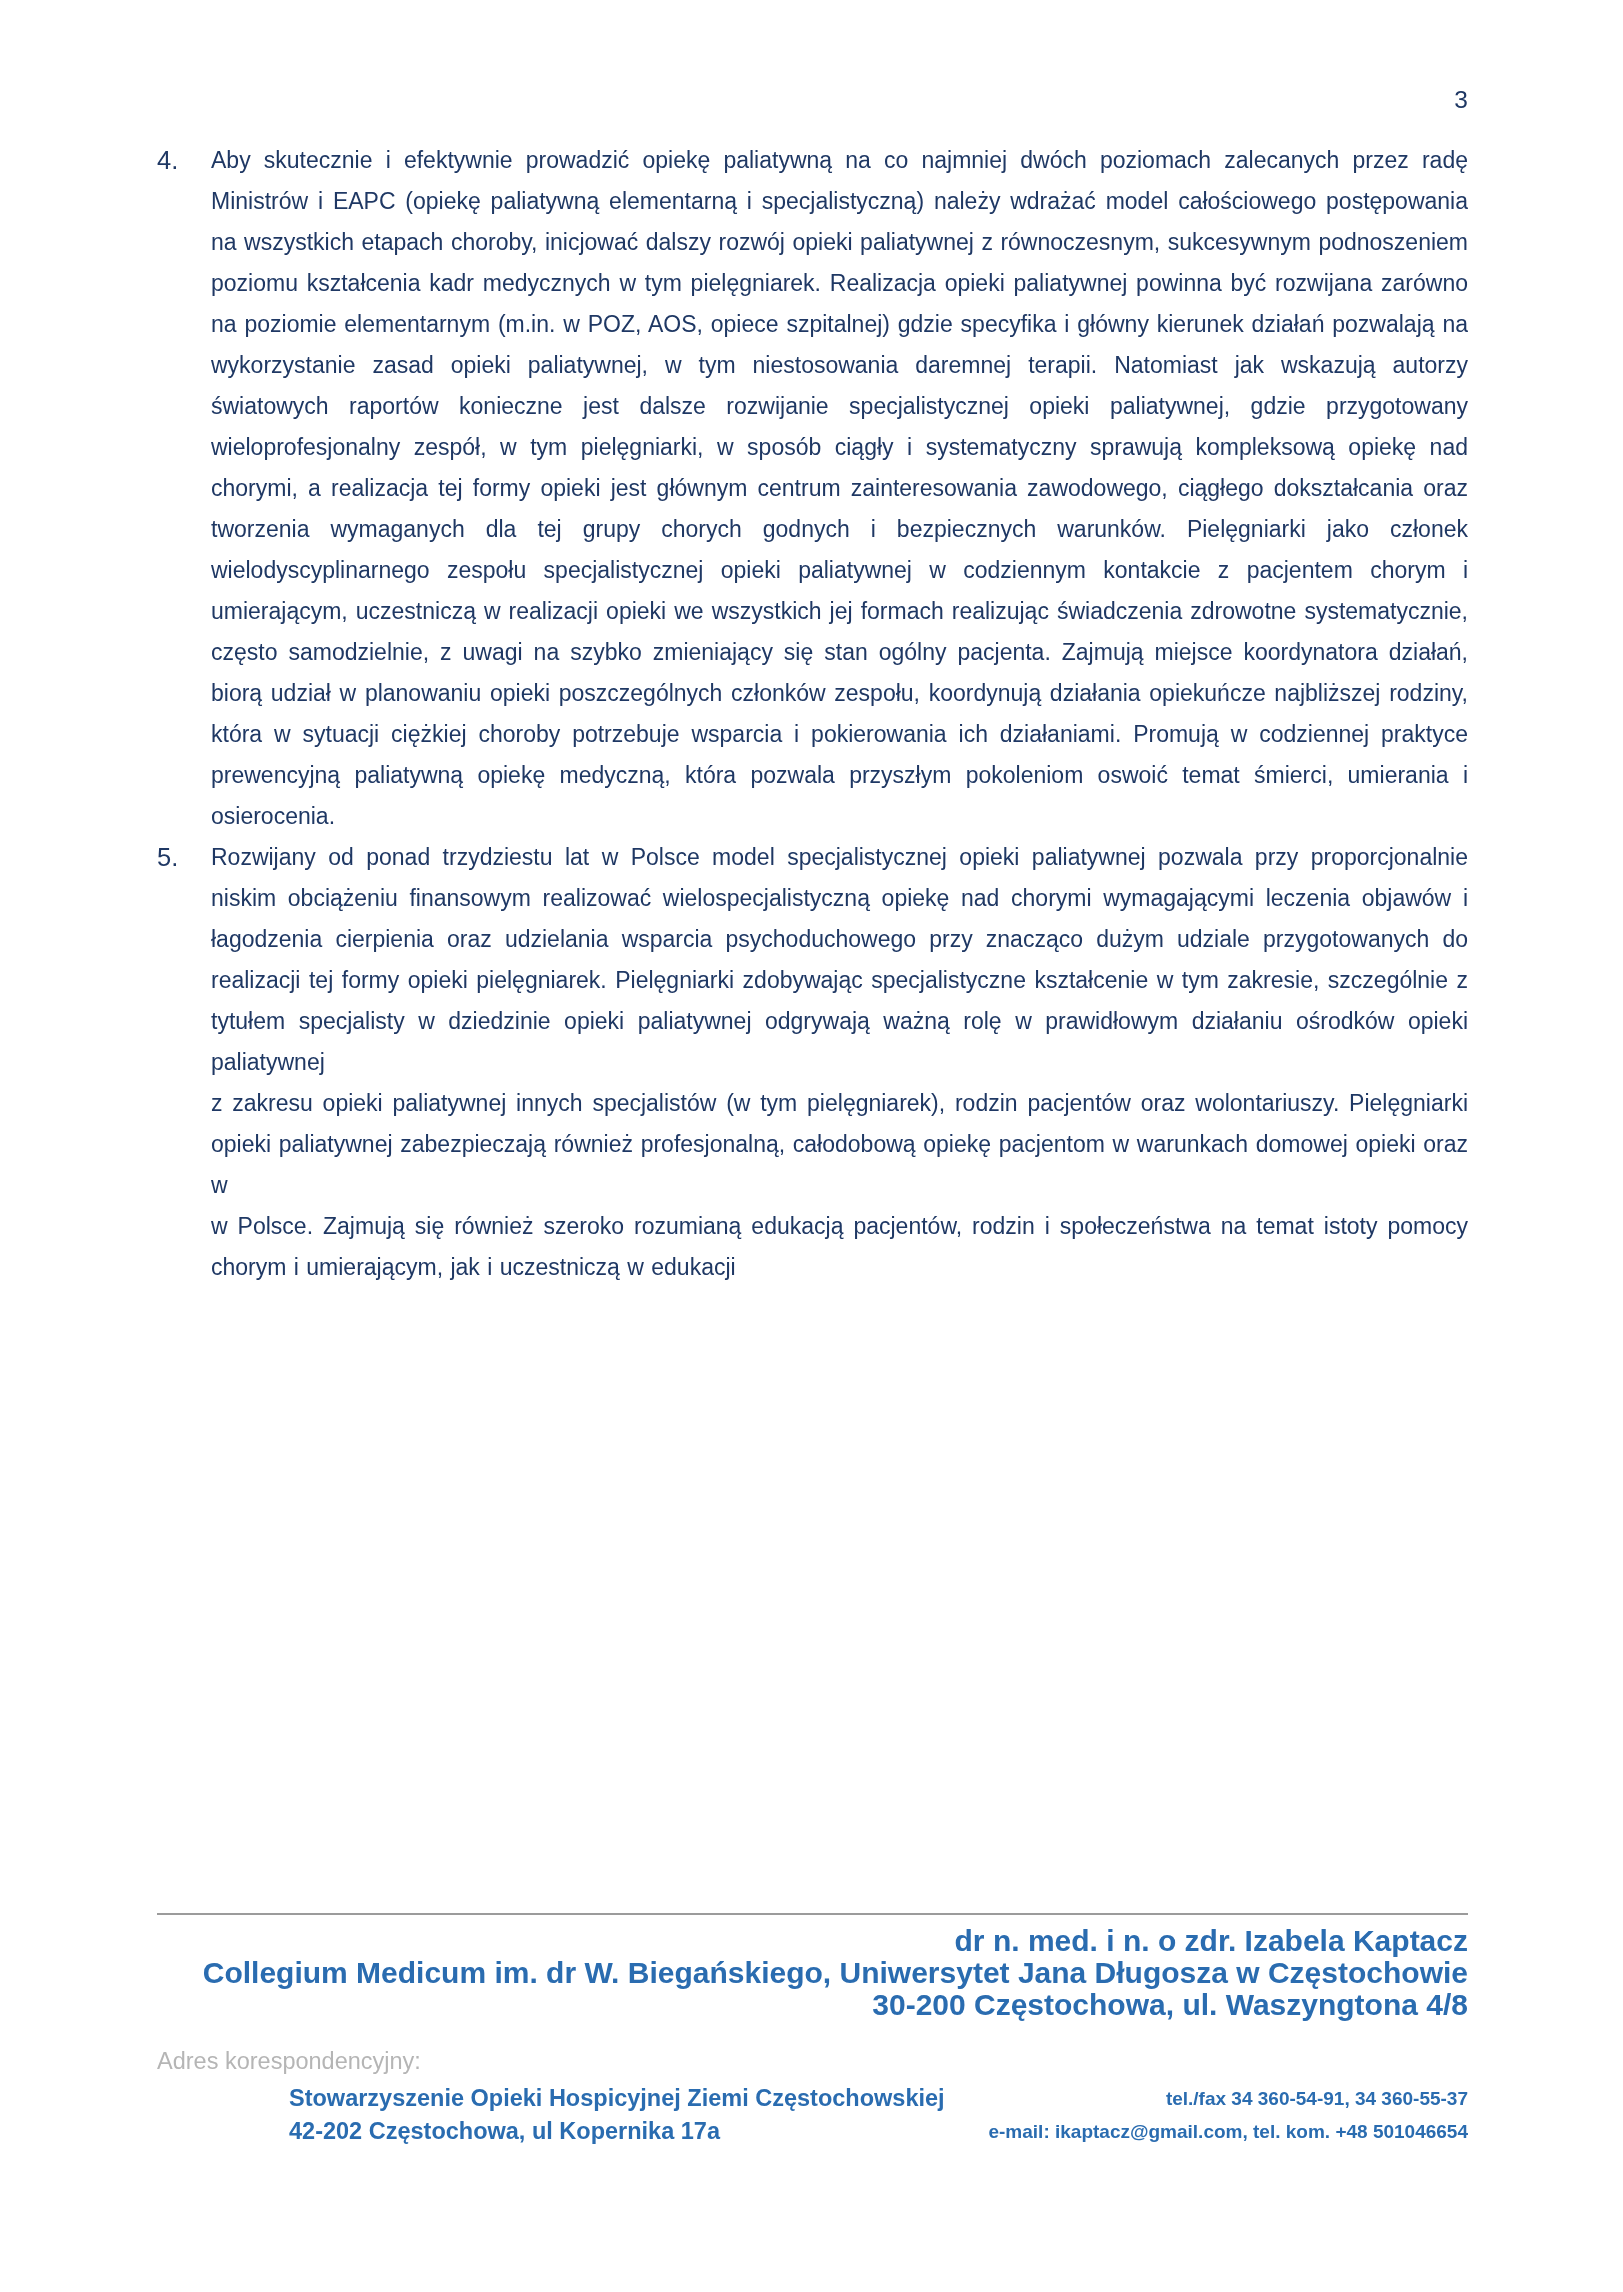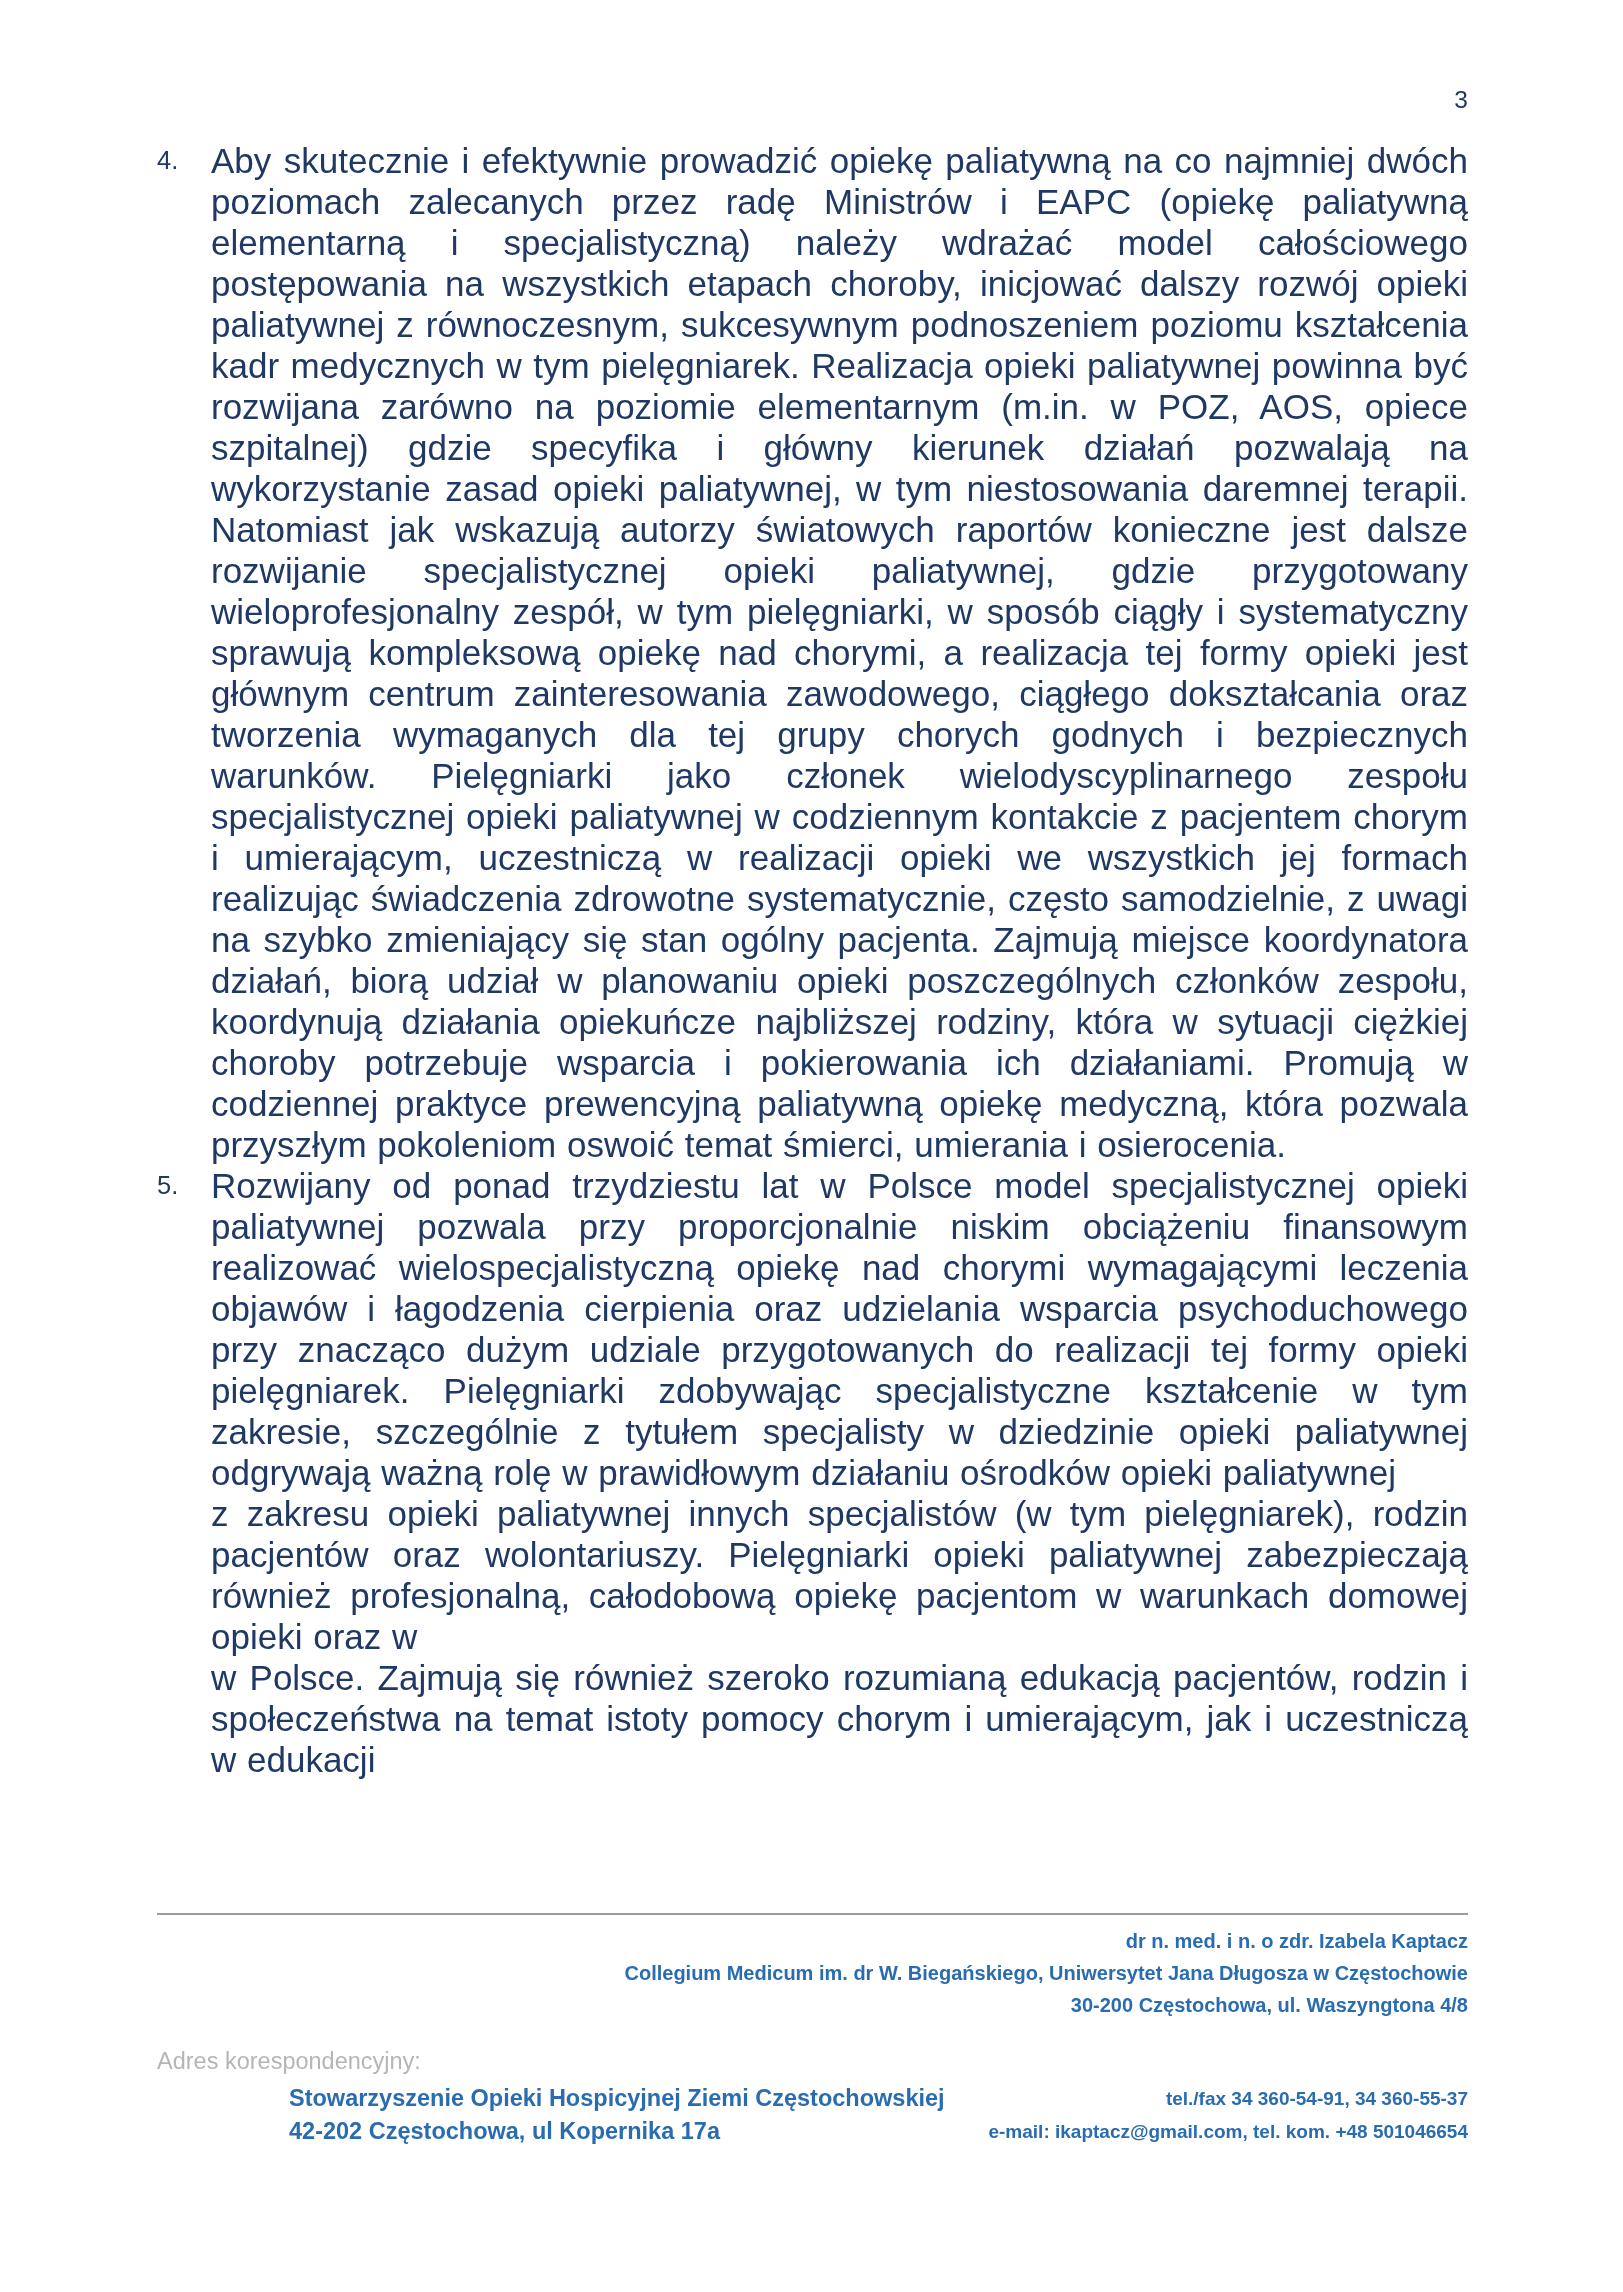--- a/index.html
+++ b/index.html
@@ -40,42 +40,42 @@
   .marker{
     flex:0 0 54px;
     font-size:25.5px;
     line-height:41px;
   }
   .item-text{
     flex:1 1 auto;
     min-width:0;
   }
   .seg{
-    font-size:35px;
+    font-size:23px;
     line-height:41px;
     text-align:justify;
     text-justify:inter-word;
     word-spacing:1px;
   }
   .footer{
     position:absolute;
     left:157px;
     right:155px;
     top:1913px;
   }
   .footer-divider{
     border:none;
     border-top:2px solid var(--divider-color);
     margin:0 0 9.8px 0;
   }
   .signature{
     text-align:right;
     color:var(--footer-color);
     font-weight:bold;
-    font-size:20px;
+    font-size:30px;
     line-height:32px;
   }
   .addr-label{
     color:var(--muted-color);
     font-size:23.5px;
     line-height:29px;
     margin-top:26px;
     font-weight:normal;
   }
   .org-row{

